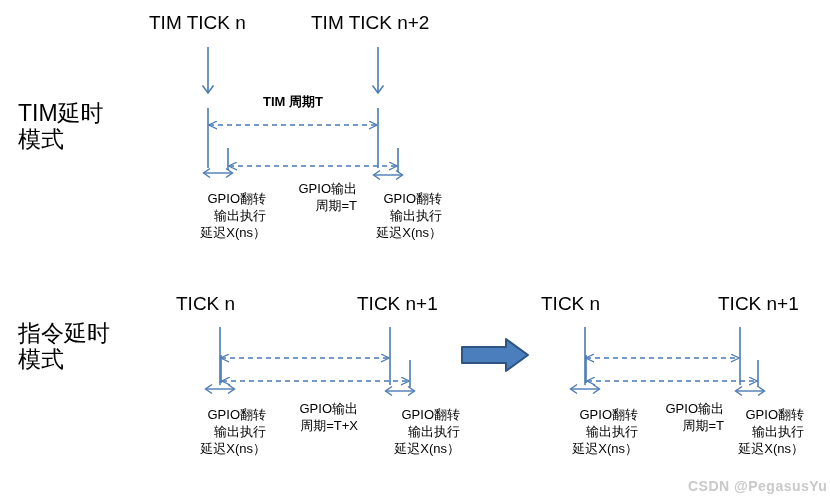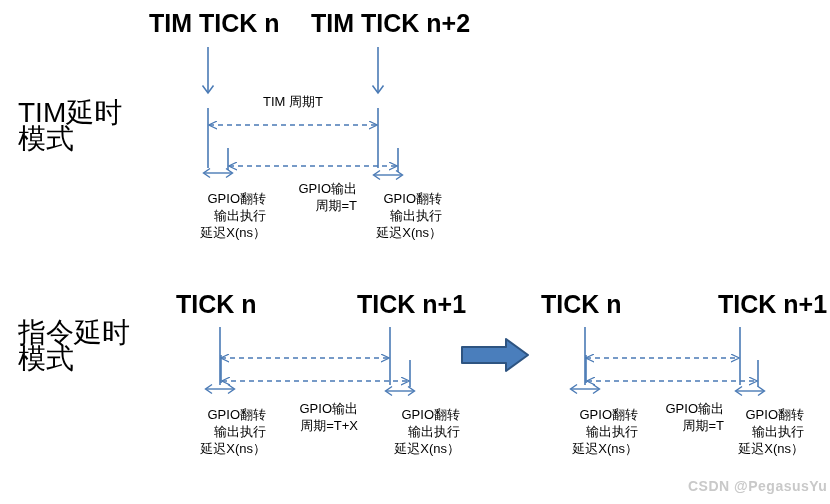--- a/index.html
+++ b/index.html
@@ -9,26 +9,26 @@
     font-family:"Liberation Sans","DejaVu Sans",sans-serif;
     color:#000000;
     overflow:hidden;
     position:relative;
   }
   #stage{position:absolute;left:0;top:0;width:830px;height:504px;}
   .abs{position:absolute;}
 
   
   .mode-label{
-    font-size:28px;line-height:26px;color:#000;
+    font-size:23px;line-height:26px;color:#000;
     white-space:pre-line;font-weight:400;
   }
   .tick-title{
-    font-size:25px;line-height:22px;color:#000;
-    white-space:nowrap;font-weight:700;text-align:center;
+    font-size:19px;line-height:22px;color:#000;
+    white-space:nowrap;font-weight:400;text-align:center;
   }
   .period-label{
     font-size:13px;line-height:16px;color:#000;
     white-space:nowrap;text-align:center;
   }
   .note{
     font-size:13px;line-height:17px;color:#000;
     white-space:pre-line;text-align:right;
   }
   .note.center{}
@@ -136,21 +136,21 @@
 
     <path d="M462,347 L506,347 L506,339 L528,355 L506,371 L506,363 L462,363 Z" fill="#4a7ebc" stroke="#2e5481" stroke-width="2" stroke-linejoin="round"></path>
   </svg>
 
   <div class="abs mode-label" style="left:18px;top:100px;">TIM延时
 模式</div>
 
   <div class="abs tick-title" style="left:149px;top:12px;">TIM TICK n</div>
   <div class="abs tick-title" style="left:311px;top:12px;">TIM TICK n+2</div>
 
-  <div class="abs period-label" style="left:218px;top:94px;width:150px;">TIM 周期T</div>
+  <div class="abs period-label" style="left:218px;top:94px;width:150px;font-weight:bold;">TIM 周期T</div>
 
   <div class="abs note center" style="left:262px;top:180px;width:95px;">GPIO输出
 周期=T</div>
 
   <div class="abs note" style="left:176px;top:190px;width:90px;">GPIO翻转
 输出执行
 延迟X(ns）</div>
   <div class="abs note" style="left:352px;top:190px;width:90px;">GPIO翻转
 输出执行
 延迟X(ns）</div>

